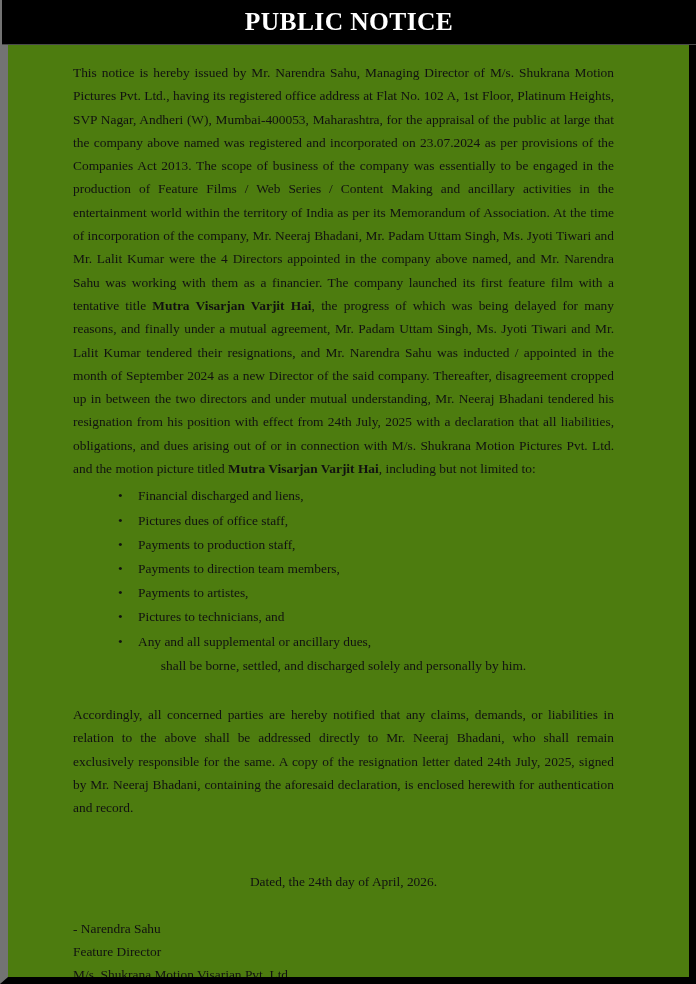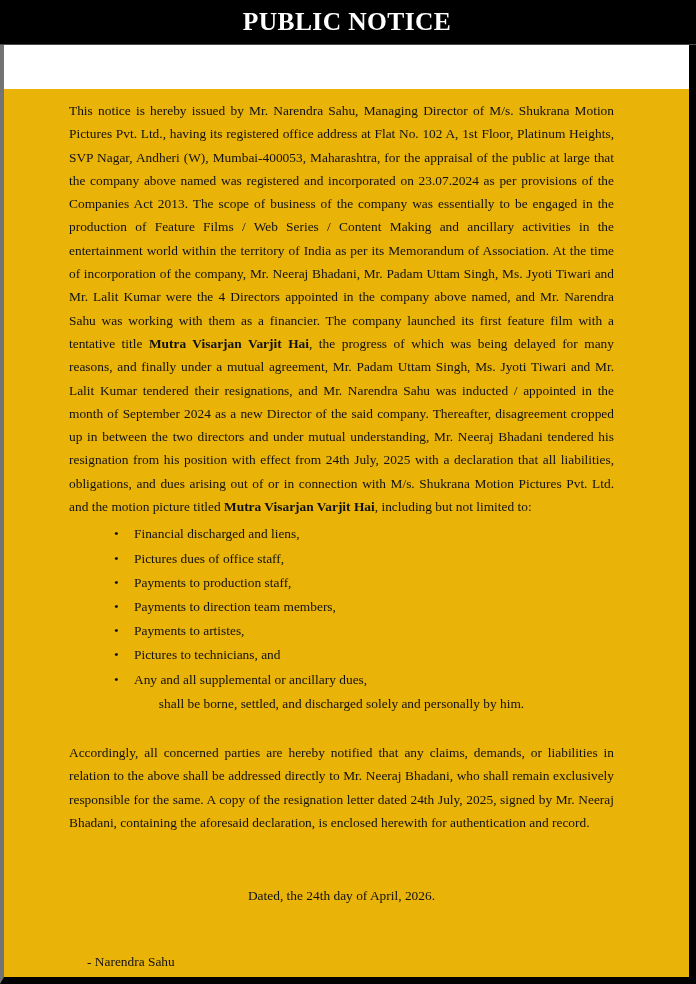--- a/index.html
+++ b/index.html
@@ -14,26 +14,25 @@
     font-family: "Liberation Serif", "DejaVu Serif", serif;
   }
 
   
   .notice-page {
     position: relative;
     width: 696px;
     height: 984px;
     box-sizing: border-box;
     background: #ffffff;
-    border-left: 4px solid #737373;
+    border-left: 8px solid #737373;
     border-right: 7px solid #000000;
     border-bottom: 7px solid #000000;
     display: flex;
     flex-direction: column;
-    gap: 44px;
   }
 
   
   .title-banner {
     flex: 0 0 auto;
     height: 44px;
     margin: -0px -7px 0 -6px;   
     background: #000000;
     display: flex;
     align-items: center;
@@ -47,22 +46,22 @@
     font-size: 25.5px;
     letter-spacing: 0.4px;
     line-height: 1;
     margin: 0;
     text-align: center;
   }
 
   
   .sheet {
     flex: 1 1 auto;
-    background: #eab308;
-    padding: 10px 75px 0 65px;
+    background: #4d7c0f;
+    padding: 16px 75px 0 65px;
     box-sizing: border-box;
     overflow: hidden;
     font-family: Liberation Serif, serif;
   }
 
   
   .para {
     margin: 0;
     font-size: 13.4px;
     line-height: 23.3px;
@@ -100,21 +99,21 @@
     position: absolute;
     left: 0;
     top: 0;
     font-size: 13.4px;
     line-height: 24.2px;
     color: #111111;
   }
 
   
   .sig-line {
-    margin: 18px;
+    margin: 0;
     font-size: 13.4px;
     line-height: 23.3px;
     color: #111111;
     text-align: left;
   }
 </style>
 </head>
 <body>
 
 <div class="notice-page">

